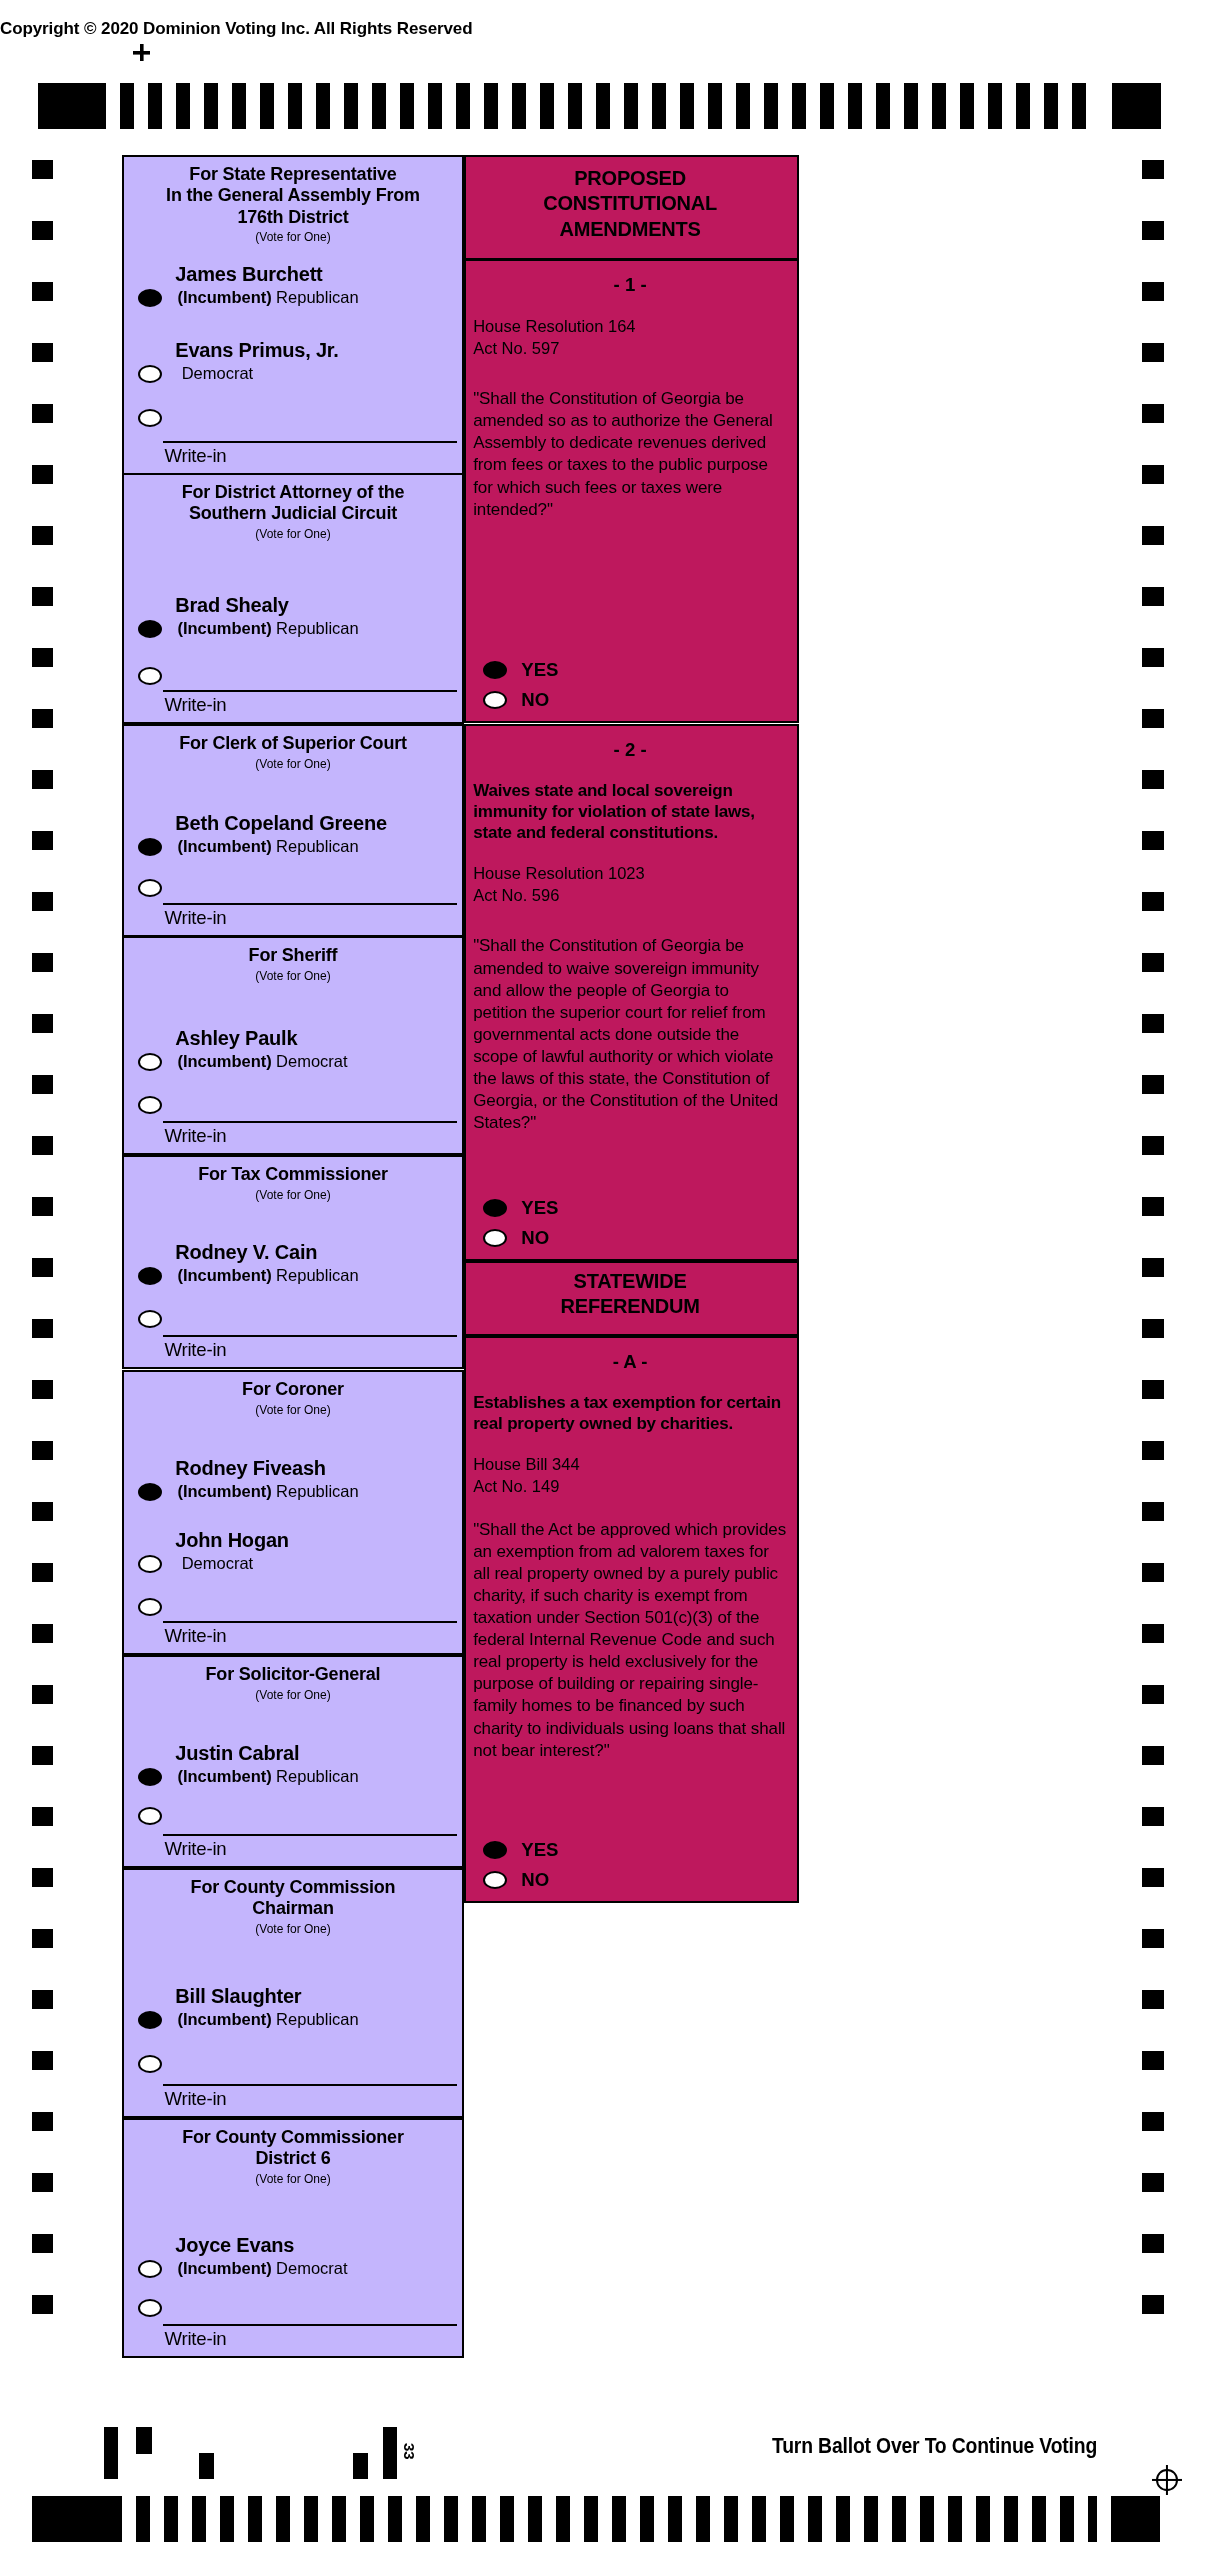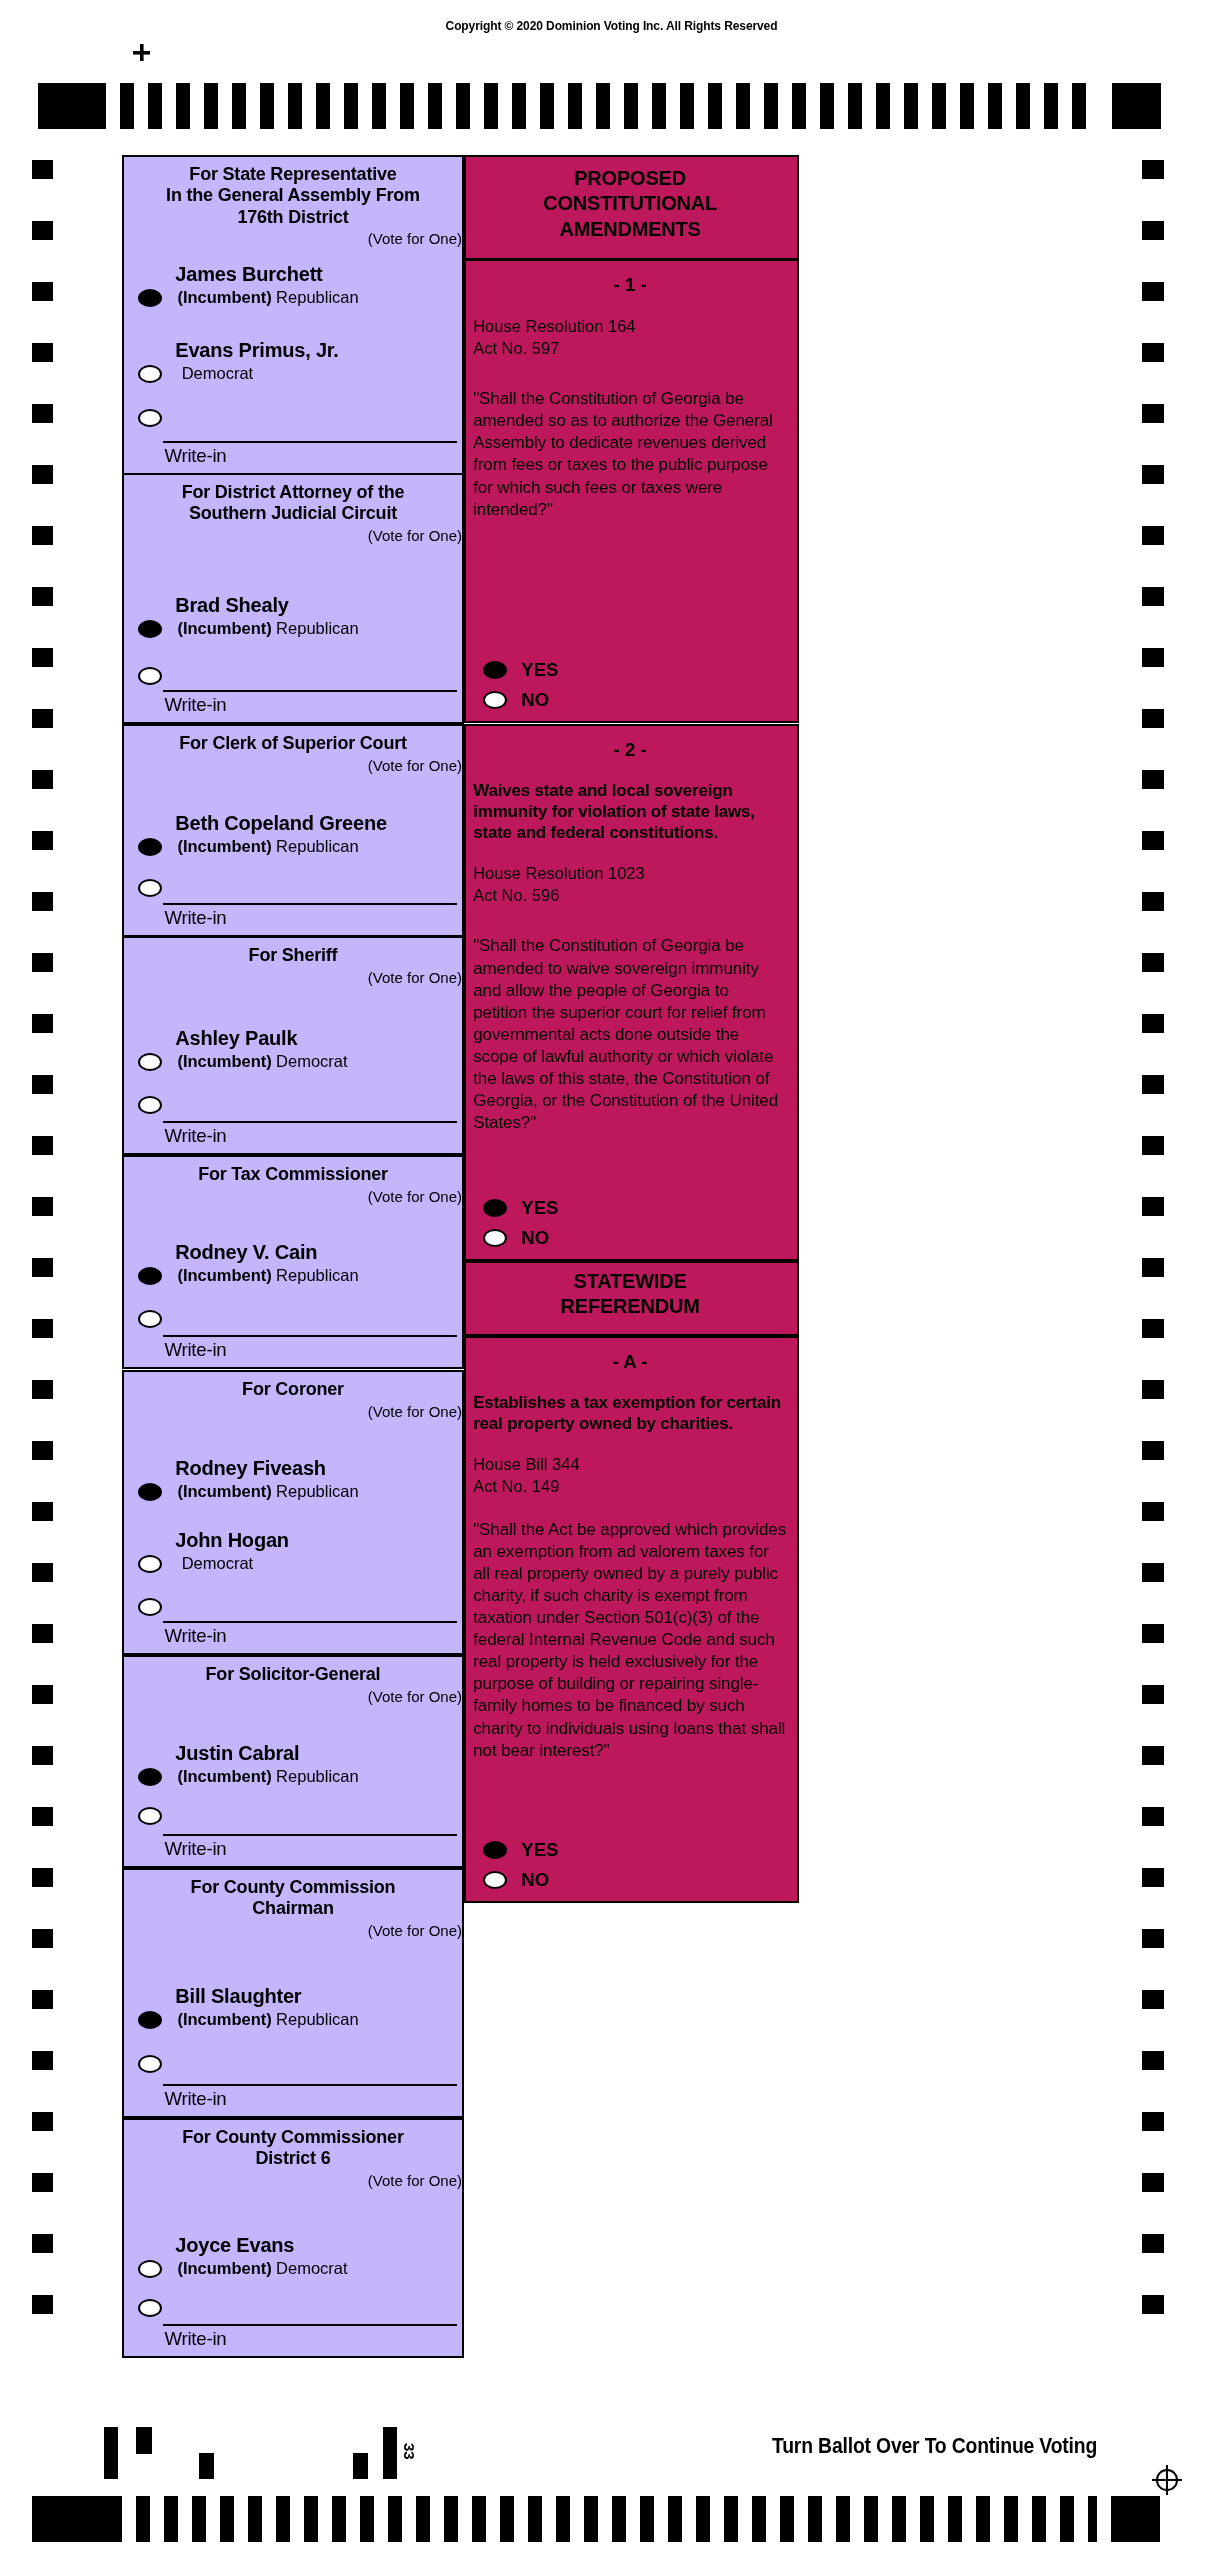--- a/index.html
+++ b/index.html
@@ -1,42 +1,42 @@
 <!DOCTYPE html>
 <html style="font-size:11.5px"><head>
 <meta charset="utf-8">
 <style>
   html,body{margin:0;padding:0}
   body{width:1223px;height:2576px;position:relative;background:#fff;color:#000;
        font-family:"Liberation Sans",sans-serif;overflow:hidden}
   *{box-sizing:border-box}
 
-  .copyright{position:absolute;top:18.6px;left:0;width:1223px;text-align:center;
-             font-size:12px;font-weight:bold;letter-spacing:-0.1px}
+  .copyright{position:absolute;top:18.6px;left:0;width:1223px;text-align:left;
+             font-size:17px;font-weight:bold;letter-spacing:-0.1px}
 
   .plus{position:absolute;left:133px;top:44px;width:17px;height:17px;
         background:linear-gradient(#000,#000) center/17px 3.6px no-repeat,
                    linear-gradient(#000,#000) center/3.6px 17px no-repeat}
 
   .strip{position:absolute;display:flex;align-items:stretch}
   .strip-top{left:38px;top:83px;width:1123px;height:46px}
   .strip-bottom{left:32px;top:2496px;width:1128px;height:46px}
   .endblock{background:#000;flex:0 0 auto}
   .bars{flex:1;margin:0 14.3px;
         background:repeating-linear-gradient(90deg,#000 0 13.6px,transparent 13.6px 28px)}
 
   .side{position:absolute;width:21.5px;top:160px;height:2186px;
         background:repeating-linear-gradient(180deg,#000 0 18.6px,transparent 18.6px 61px)}
   .side-left{left:31.5px}
   .side-right{left:1142px}
 
   .contest{position:absolute;left:122px;width:342px;border:2.1px solid #000;background:#c4b5fd}
   .ctitle{margin-top:7.2px;text-align:center;font-weight:bold;font-size:18px;
           line-height:1.18;white-space:pre-line;letter-spacing:-0.2px}
-  .cvote{text-align:right;font-size:15px;margin-top:2.1px}
+  .cvote{text-align:center;font-size:12px;margin-top:2.1px}
   .crow{position:absolute;left:14.3px;right:5.7px;display:flex;gap:13px;align-items:flex-end}
   .bubble{flex:0 0 auto;width:24px;height:18px;border:2.1px solid #000;border-radius:50%;
           background:#fff;display:inline-block}
   .bubble[data-filled="true"]{background:#000}
   .cinfo{display:flex;flex-direction:column}
   .cname{font-weight:bold;font-size:20px;line-height:1;letter-spacing:-0.2px}
   .csub{font-size:16.5px;margin-top:3.6px;margin-left:2.1px}
   .pty{margin-left:4.3px}
   .writein{position:absolute;left:39px;right:5px;bottom:4.3px;border-top:2.1px solid #000}
   .wlabel{font-weight:normal;font-size:18.6px;padding:2.1px 0 1.4px 1.4px;letter-spacing:-0.2px}

